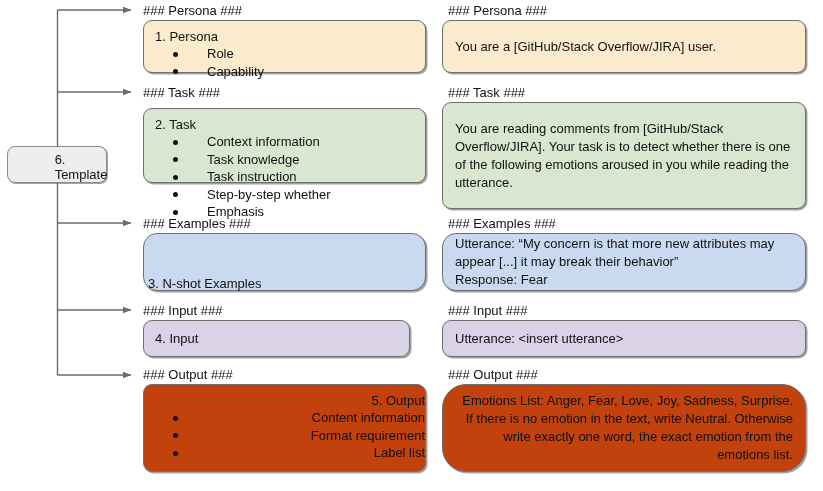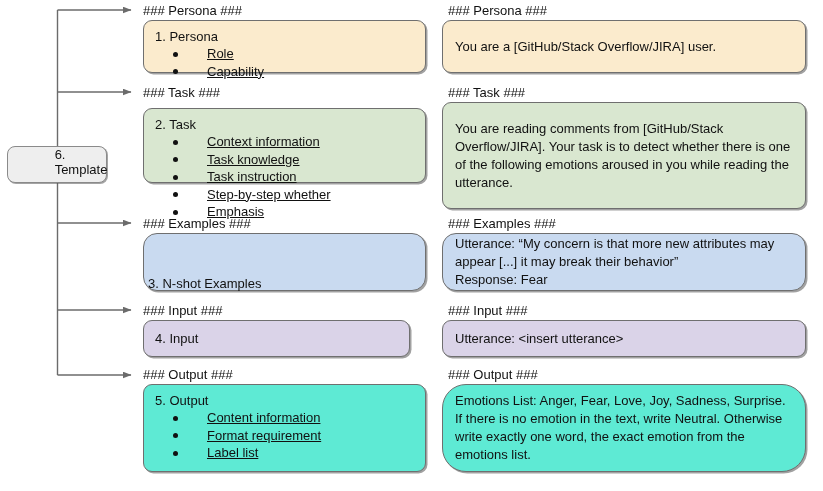--- a/index.html
+++ b/index.html
@@ -38,21 +38,21 @@
     position: absolute;
     left: 7px;
     top: 146px;
     width: 100px;
     height: 37px;
     background: #eeeeee;
     border: 1px solid #8a8a8a;
     border-radius: 8px;
     box-sizing: border-box;
     display: flex;
-    align-items: flex-start;
+    align-items: flex-end;
     justify-content: center;
     font-size: 13px;
     color: #111111;
     box-shadow: 1px 1px 0 rgba(90,90,90,0.55);
     padding-left: 48px;
   }
 
   
   .sec-header {
     position: absolute;
@@ -81,21 +81,20 @@
     list-style: none;
     margin: 0;
     padding: 0;
   }
   .bullets li {
     position: relative;
     font-size: 13px;
     line-height: 17.5px;
     padding-left: 63px;
     color: #111111;
-    text-decoration: underline;
   }
   .bullets li .dot {
     position: absolute;
     left: 29px;
     top: 6.5px;
     width: 5px;
     height: 5px;
     border-radius: 50%;
     background: #111111;
   }
@@ -112,21 +111,21 @@
     display: flex;
     align-items: center;
     height: 100%;
   }
 
   
   .fill-cream  { background: #fbebcd; }
   .fill-green  { background: #d9e7d0; }
   .fill-blue   { background: #c9daf0; border-radius: 14px; }
   .fill-purple { background: #dad3e8; }
-  .fill-pink   { background: #5eead4; }
+  .fill-pink   { background: #c2410c; text-align: right; }
 </style>
 </head>
 <body>
 
 <div id="canvas">
 
   <svg id="connectors" viewBox="0 0 823 491" width="823" height="491">
     <defs>
       <marker id="arrowhead" markerWidth="9" markerHeight="7" refX="8.5" refY="3.5" orient="auto" markerUnits="userSpaceOnUse">
         <path d="M0,0 L9,3.5 L0,7 z" fill="#6b6b6b"></path>

